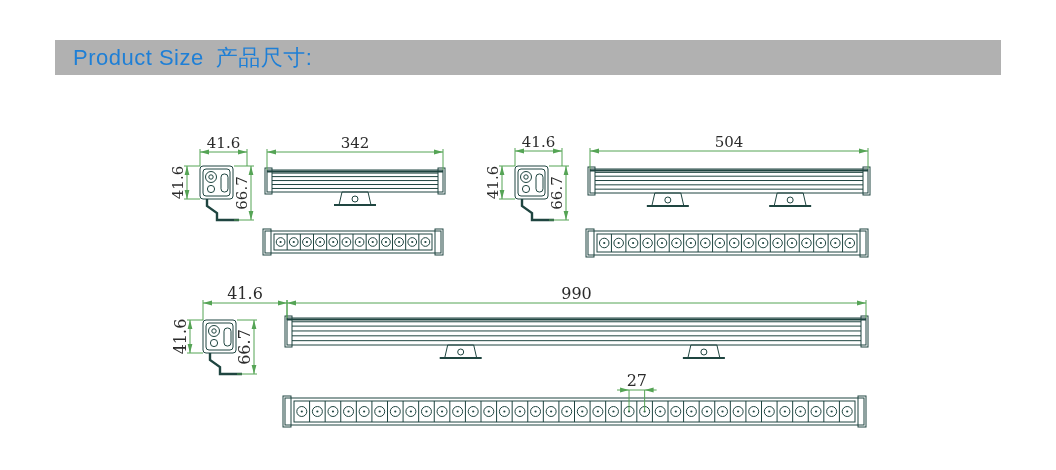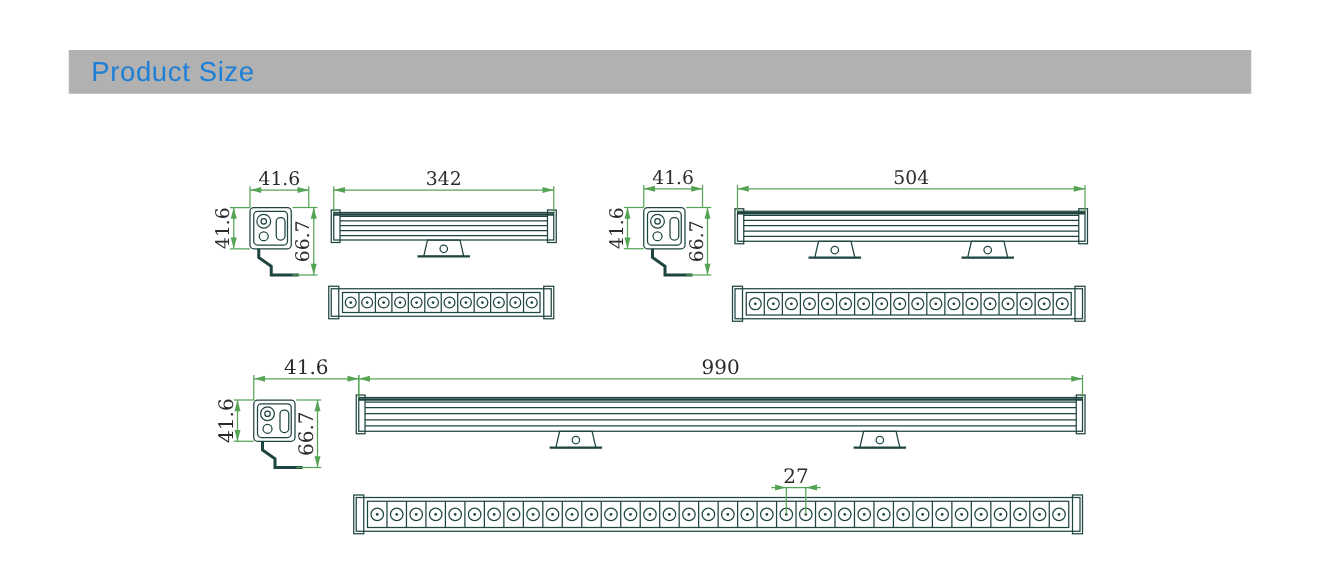--- a/index.html
+++ b/index.html
@@ -2,21 +2,20 @@
 <html><head>
 <meta charset="utf-8">
 <style>
   html,body{margin:0;padding:0;background:#ffffff;}
   .page{
     position:relative;
     width:1056px;height:470px;
     background:#ffffff;
     font-family:"Liberation Sans", sans-serif;
     overflow:hidden;
-    border-radius:26px;
   }
   .header-bar{
     position:absolute;
     left:55px;top:40px;
     width:946px;height:35px;
     display:flex;align-items:center;
     padding-left:18px;box-sizing:border-box;
     gap:12px;
   }
   .header-bar .t-en,.header-bar .t-zh{
@@ -25,20 +24,21 @@
   }
   svg{position:absolute;left:0;top:0;}
 </style>
 </head>
 <body>
 
 <div class="page">
 
   <div class="header-bar" style="background: rgb(177, 177, 177);">
     <span class="t-en" style="color: rgb(30, 127, 214);">Product Size</span>
+    <span class="t-zh" style="color: rgb(30, 127, 214);">产品尺寸:</span>
   </div>
 
   <svg id="drawing-svg" width="1056" height="470" viewBox="0 0 1056 470">
       <g>
         <g>
           <rect x="200" y="166" width="33" height="33" fill="none" stroke="#1f4540" stroke-width="1" rx="3"></rect>
           <rect x="203" y="169" width="27" height="27" fill="none" stroke="#1f4540" stroke-width="1" rx="3"></rect>
           <circle cx="211" cy="177" r="5.5" fill="none" stroke="#1f4540" stroke-width="1"></circle>
           <circle cx="211" cy="177" r="2.2" fill="none" stroke="#1f4540" stroke-width="1"></circle>
           <circle cx="211" cy="189" r="3.6" fill="none" stroke="#1f4540" stroke-width="1"></circle>

